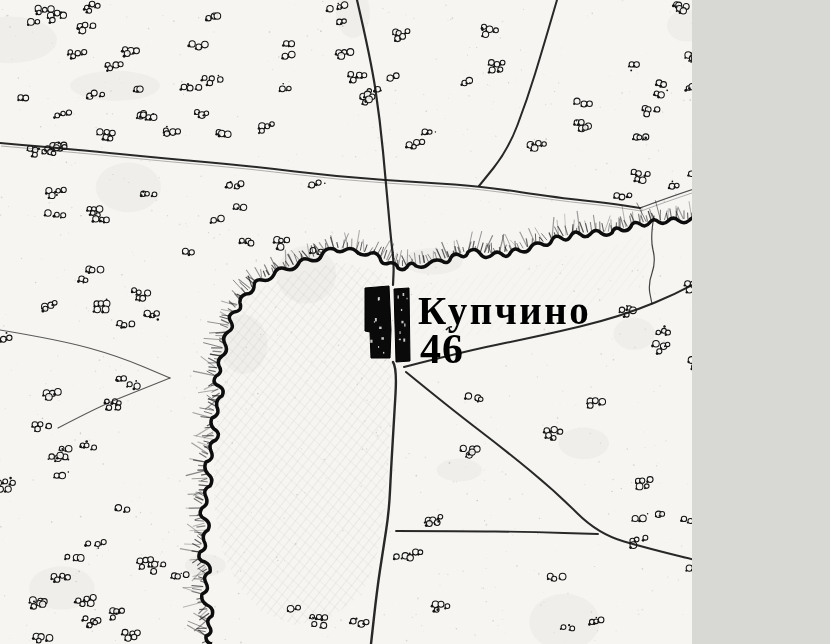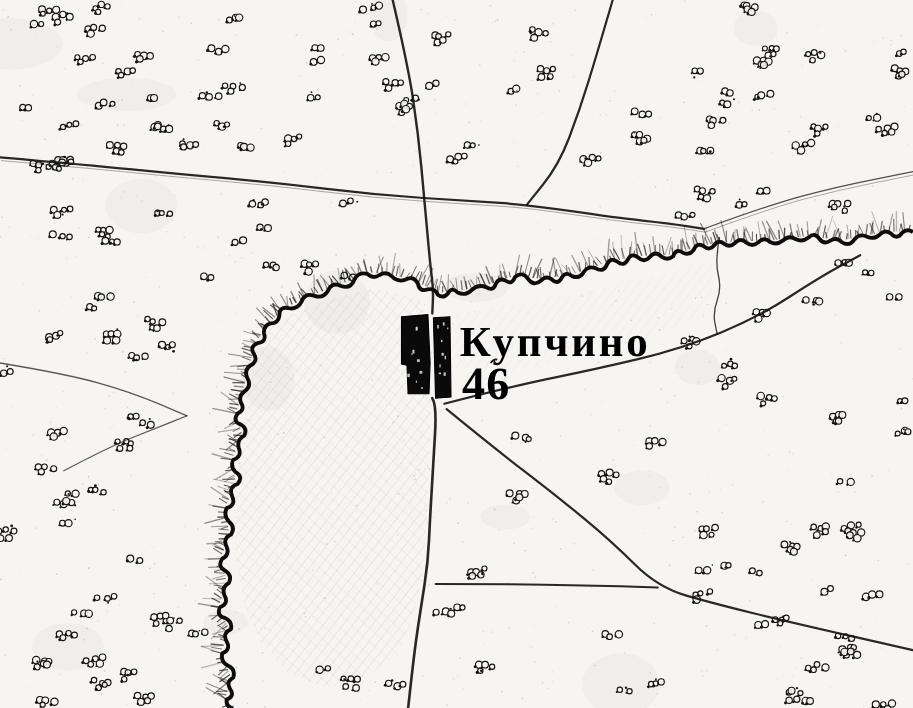--- a/index.html
+++ b/index.html
@@ -1,17 +1,17 @@
 <!DOCTYPE html>
 <html><head>
 <meta charset="utf-8">
 <style>
   html,body{margin:0;padding:0;background:#d8d8d4;}
   .frame{
-    width:830px;height:644px;position:relative;overflow:hidden;
+    width:692px;height:644px;position:relative;overflow:hidden;
     font-family:"Liberation Serif", serif;
   }
   svg{display:block}
   .place-label{
     font-family:"Liberation Serif", serif;
     font-weight:700;
   }
 </style>
 </head>
 <body>

